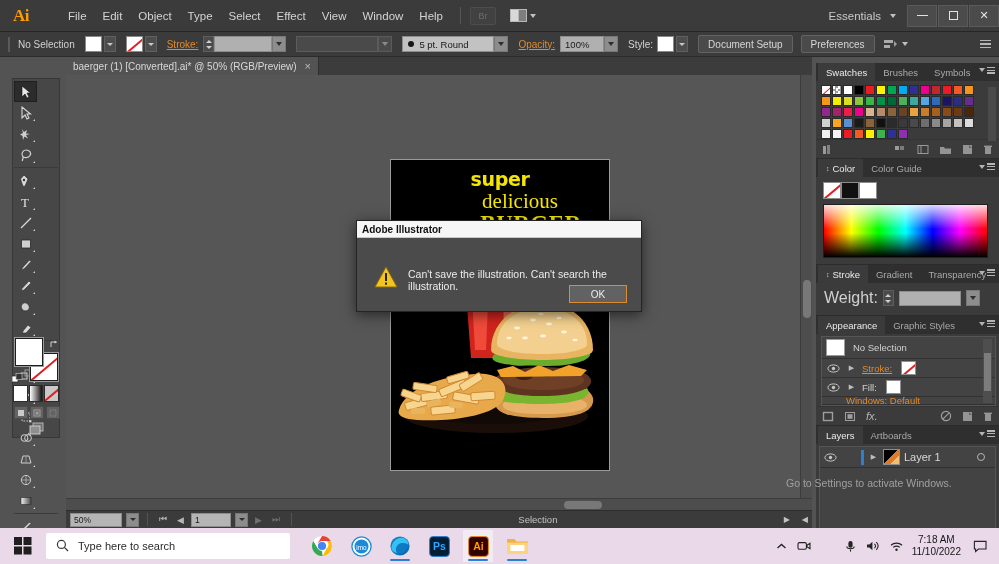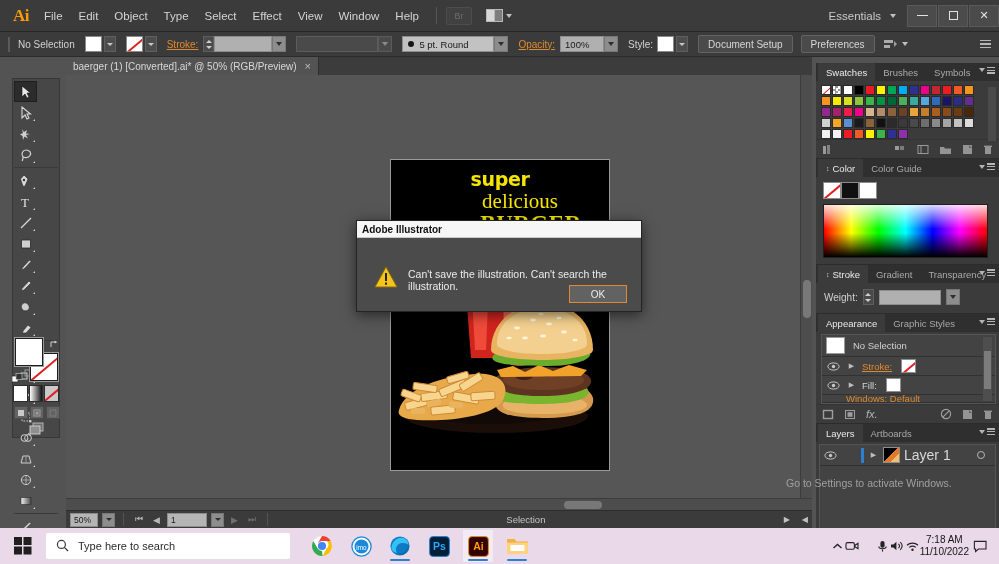--- a/index.html
+++ b/index.html
@@ -17,21 +17,21 @@
     background: #3b3b3b; display: flex; align-items: center;
     border-bottom: 1px solid #262626;
   }
   .ai-logo {
     width: 30px; height: 31px; margin-left: 6px;
     color: #ff9a00; font-weight: bold; font-size: 17px;
     font-family: "Liberation Serif", serif;
     display: flex; align-items: center; justify-content: center;
     letter-spacing: -0.5px;
   }
-  .menu { display: flex; align-items: center; margin-left: 0; height: 32px; }
+  .menu { display: flex; align-items: center; margin-left: 24px; height: 32px; }
   .menu-item {
     color: #d4d4d4; font-size: 11.5px; padding: 4px 8px;
     cursor: default; line-height: 14px;
   }
   .mb-sep { width: 1px; height: 17px; background: #555; margin: 0 9px; }
   .br-btn {
     width: 26px; height: 18px; border: 1px solid #4d4d4d; background: #414141;
     color: #6d6d6d; font-size: 9px; display: flex; align-items: center;
     justify-content: center; border-radius: 2px;
   }
@@ -254,21 +254,21 @@
     background: #787878; border-radius: 4px;
   }
 
   
   .statusbar {
     position: absolute; left: 66px; top: 510px; width: 746px; height: 18px;
     background: #3b3b3b; display: flex; align-items: center; gap: 4px;
     padding-left: 4px; border-top: 1px solid #2d2d2d;
   }
   .zoom-field {
-    width: 28px; height: 14px; background: #b5b5b5; border: 1px solid #8c8c8c;
+    width: 52px; height: 14px; background: #b5b5b5; border: 1px solid #8c8c8c;
     color: #1a1a1a; font-size: 8.5px; display: flex; align-items: center;
     padding-left: 3px;
   }
   .sb-drop {
     width: 13px; height: 14px; background: #8d8d8d; border: 1px solid #777;
     display: flex; align-items: center; justify-content: center;
   }
   .sb-drop i { width:0;height:0;border-left:3px solid transparent;border-right:3px solid transparent;border-top:3.5px solid #2e2e2e;}
   .nav-ico { color: #b6b6b6; font-size: 9px; padding: 0 3px; }
   .nav-ico.dim { color: #6f6f6f; }
@@ -344,21 +344,21 @@
     position: absolute; right: 3px; top: 24px; width: 8px; height: 54px;
     background: #4a4a4a;
   }
   .panel-footer {
     display: flex; align-items: center; height: 19px; padding: 0 6px;
     gap: 10px; border-top: 1px solid #333; color: #b7b7b7; font-size: 9px; text-align: center;
   }
   .pf-ico { opacity: .82; display: flex; align-items: center; }
 
   .stroke-body { padding: 6px 8px 8px 8px; display: flex; align-items: center; gap: 5px; }
-  .stroke-lbl { color: #d0d0d0; font-size: 10px; text-align: right; }
+  .stroke-lbl { color: #d0d0d0; font-size: 16px; text-align: right; }
   .weight-field {
     width: 62px; height: 15px; background: #b0b0b0; border: 1px solid #8d8d8d;
   }
 
   .app-row {
     display: flex; align-items: center; height: 19px; padding-left: 4px;
     border-bottom: 1px solid #313131; gap: 5px;
   }
   .eye { width: 15px; display: flex; justify-content: center; }
   .arrow-r { width: 11px; color: #bdbdbd; font-size: 7px; text-align: center; }
@@ -387,21 +387,21 @@
 
   .layer-row {
     display: flex; align-items: center; height: 21px; gap: 4px;
     padding-left: 3px; border-bottom: 1px solid #303030;
   }
   .layer-color { width: 3px; height: 15px; background: #2f7fd0; }
   .layer-thumb {
     width: 17px; height: 16px; border: 1px solid #8e8e8e;
     background: linear-gradient(135deg, #000 0 45%, #e07a2a 45% 70%, #f0c070 70%);
   }
-  .layer-name { color: #d8d8d8; font-size: 14px; flex: 1; }
+  .layer-name { color: #d8d8d8; font-size: 11px; flex: 1; }
   .layer-circle {
     width: 8px; height: 8px; border-radius: 50%; border: 1.3px solid #b4b4b4;
     margin-right: 10px;
   }
   .layers-body { position: relative; height: 90px; background: #434343; margin: 2px 3px; border: 1px solid #545454; }
   .layer-footer {
     display: flex; align-items: center; height: 18px; padding: 0 6px; gap: 9px;
     color: #b7b7b7; font-size: 9px;
   }
 
@@ -454,21 +454,21 @@
   .tb-ico {
     width: 30px; height: 32px; display: flex; align-items: center;
     justify-content: center; position: relative;
   }
   .tb-ico.open::after {
     content: ""; position: absolute; left: 5px; right: 5px; bottom: 1px;
     height: 2.5px; background: #2b7fd4; border-radius: 2px;
   }
   .tb-ico.active { background: rgba(255,255,255,.48); }
   .tray {
-    margin-left: auto; display: flex; align-items: center; 
+    margin-left: auto; display: flex; align-items: center; gap: 8px;
     padding-right: 8px; color: #1c1c1c; font-size: 10px;
   }
   .clock { text-align: center; line-height: 1.25; font-size: 10px; color: #161616; }
   .tray-ico { display: flex; align-items: center; justify-content: center; width: 15px; }
   .notif { width: 22px; display: flex; align-items: center; justify-content: center; }
 </style>
 </head>
 <body>
 
 <div id="app">

